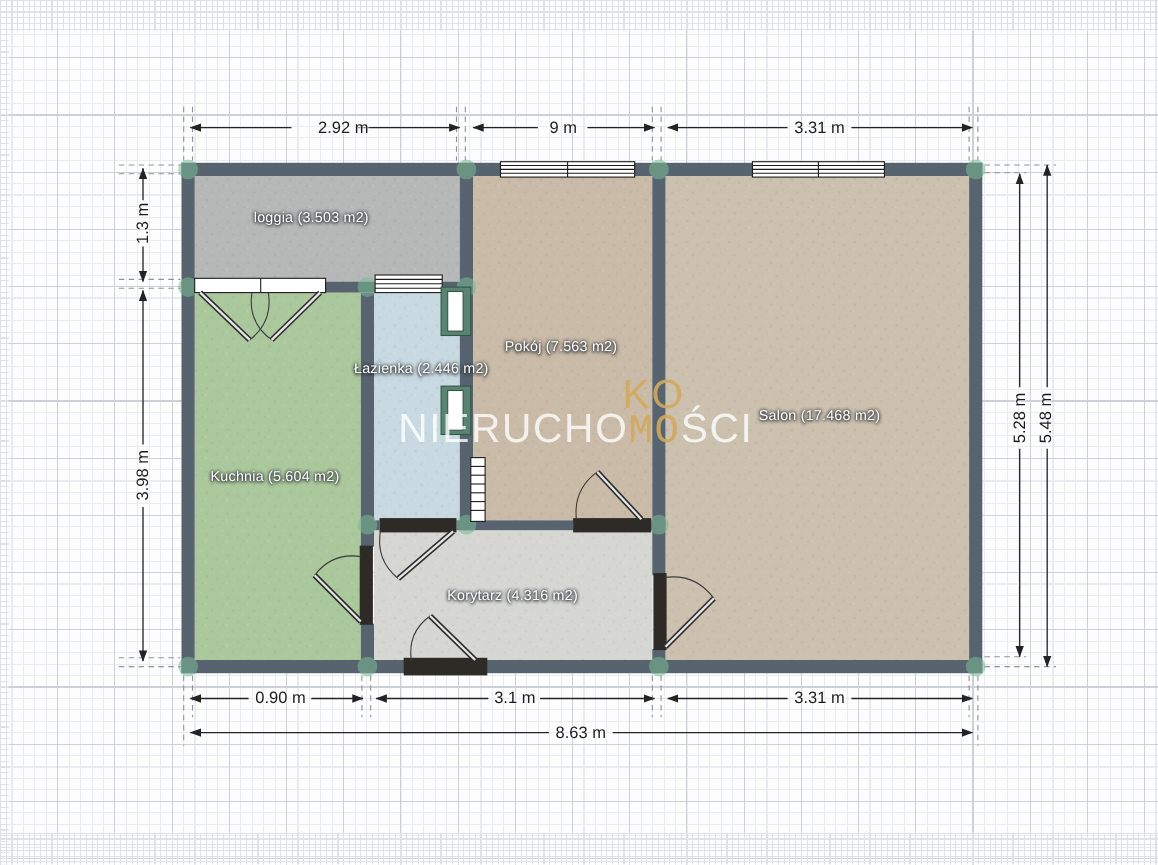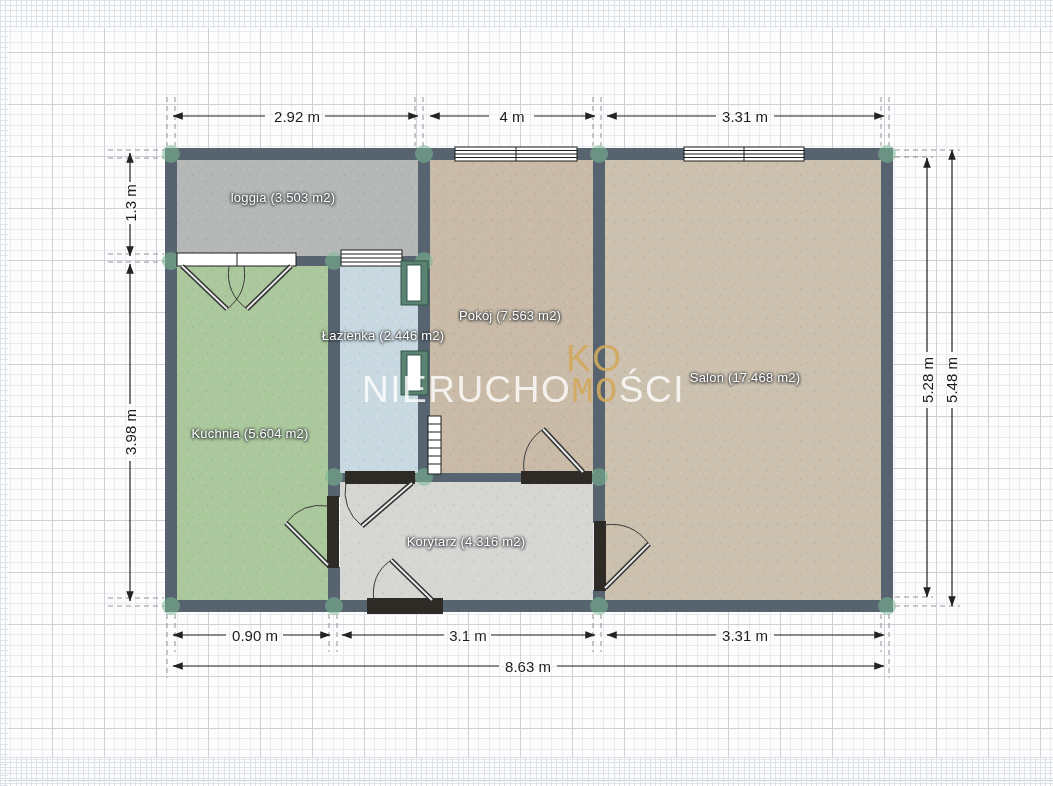--- a/index.html
+++ b/index.html
@@ -255,22 +255,22 @@
     </g>
   </svg>
 
   <div class="room-label" style="left:283px;top:197px;">loggia (3.503 m2)</div>
   <div class="room-label" style="left:250px;top:433px;">Kuchnia (5.604 m2)</div>
   <div class="room-label" style="left:383px;top:335px;">Łazienka (2.446 m2)</div>
   <div class="room-label" style="left:510px;top:315px;">Pokój (7.563 m2)</div>
   <div class="room-label" style="left:745px;top:377px;">Salon (17.468 m2)</div>
   <div class="room-label" style="left:466px;top:541px;">Korytarz (4.316 m2)</div>
 
-  <div class="dim-text" style="left:286px;top:116px;padding-left:22px;">2.92 m</div>
-  <div class="dim-text" style="left:512px;top:116px;">4 m</div>
+  <div class="dim-text" style="left:301px;top:116px;padding-left:22px;">2.92 m</div>
+  <div class="dim-text" style="left:512px;top:116px;">9 m</div>
   <div class="dim-text" style="left:745px;top:116px;">3.31 m</div>
   <div class="dim-text" style="left:255px;top:635px;">0.90 m</div>
   <div class="dim-text" style="left:468px;top:635px;">3.1 m</div>
   <div class="dim-text" style="left:745px;top:635px;">3.31 m</div>
   <div class="dim-text" style="left:528px;top:666px;">8.63 m</div>
   <div class="dim-text vert" style="left:130px;top:203px;">1.3 m</div>
   <div class="dim-text vert" style="left:130px;top:432px;">3.98 m</div>
   <div class="dim-text vert" style="left:927px;top:380px;">5.28 m</div>
   <div class="dim-text vert" style="left:951px;top:380px;">5.48 m</div>
 

